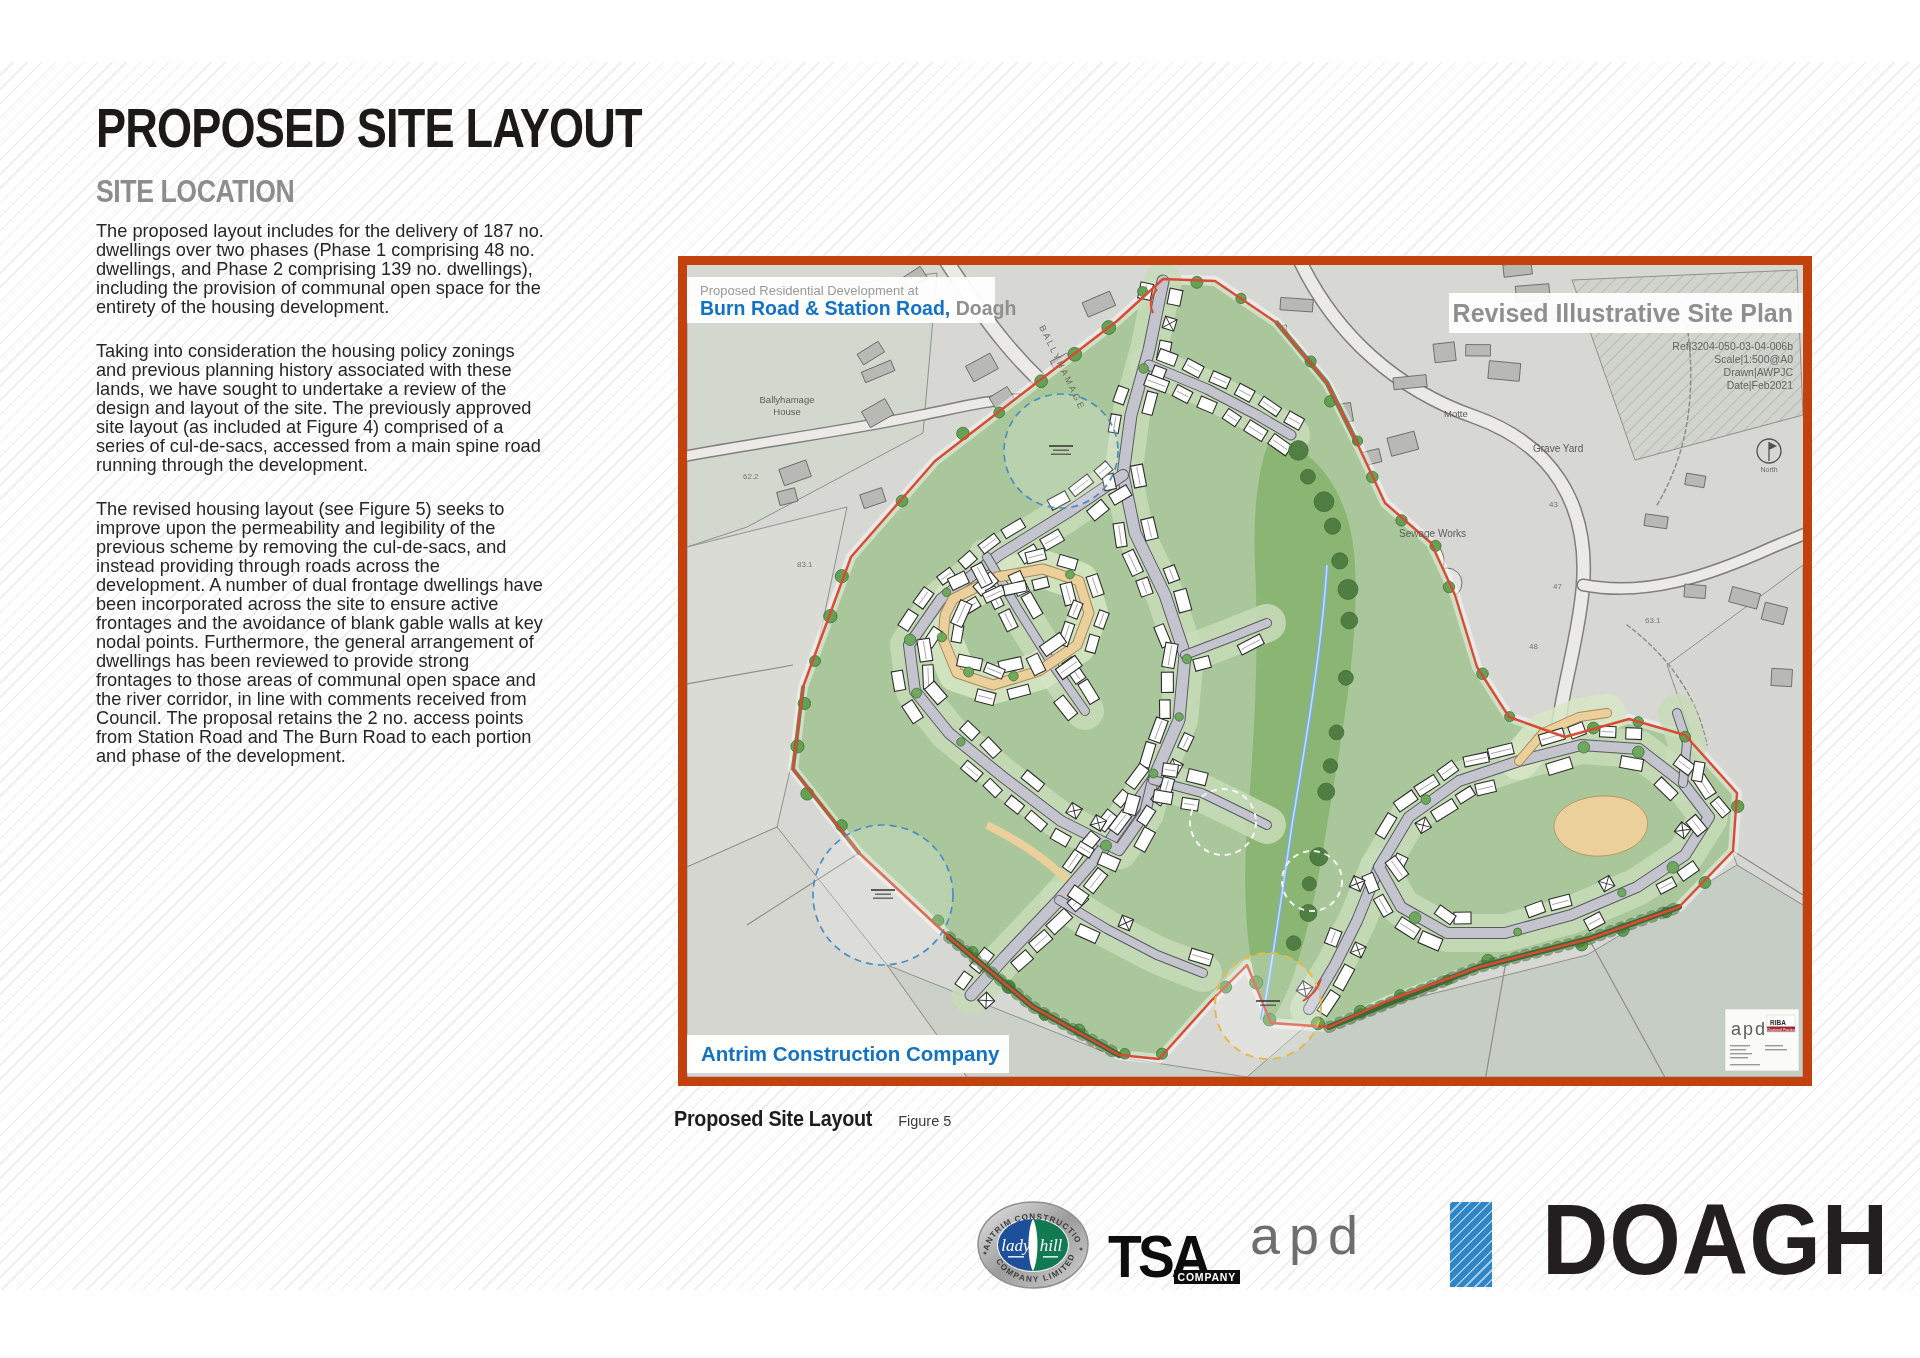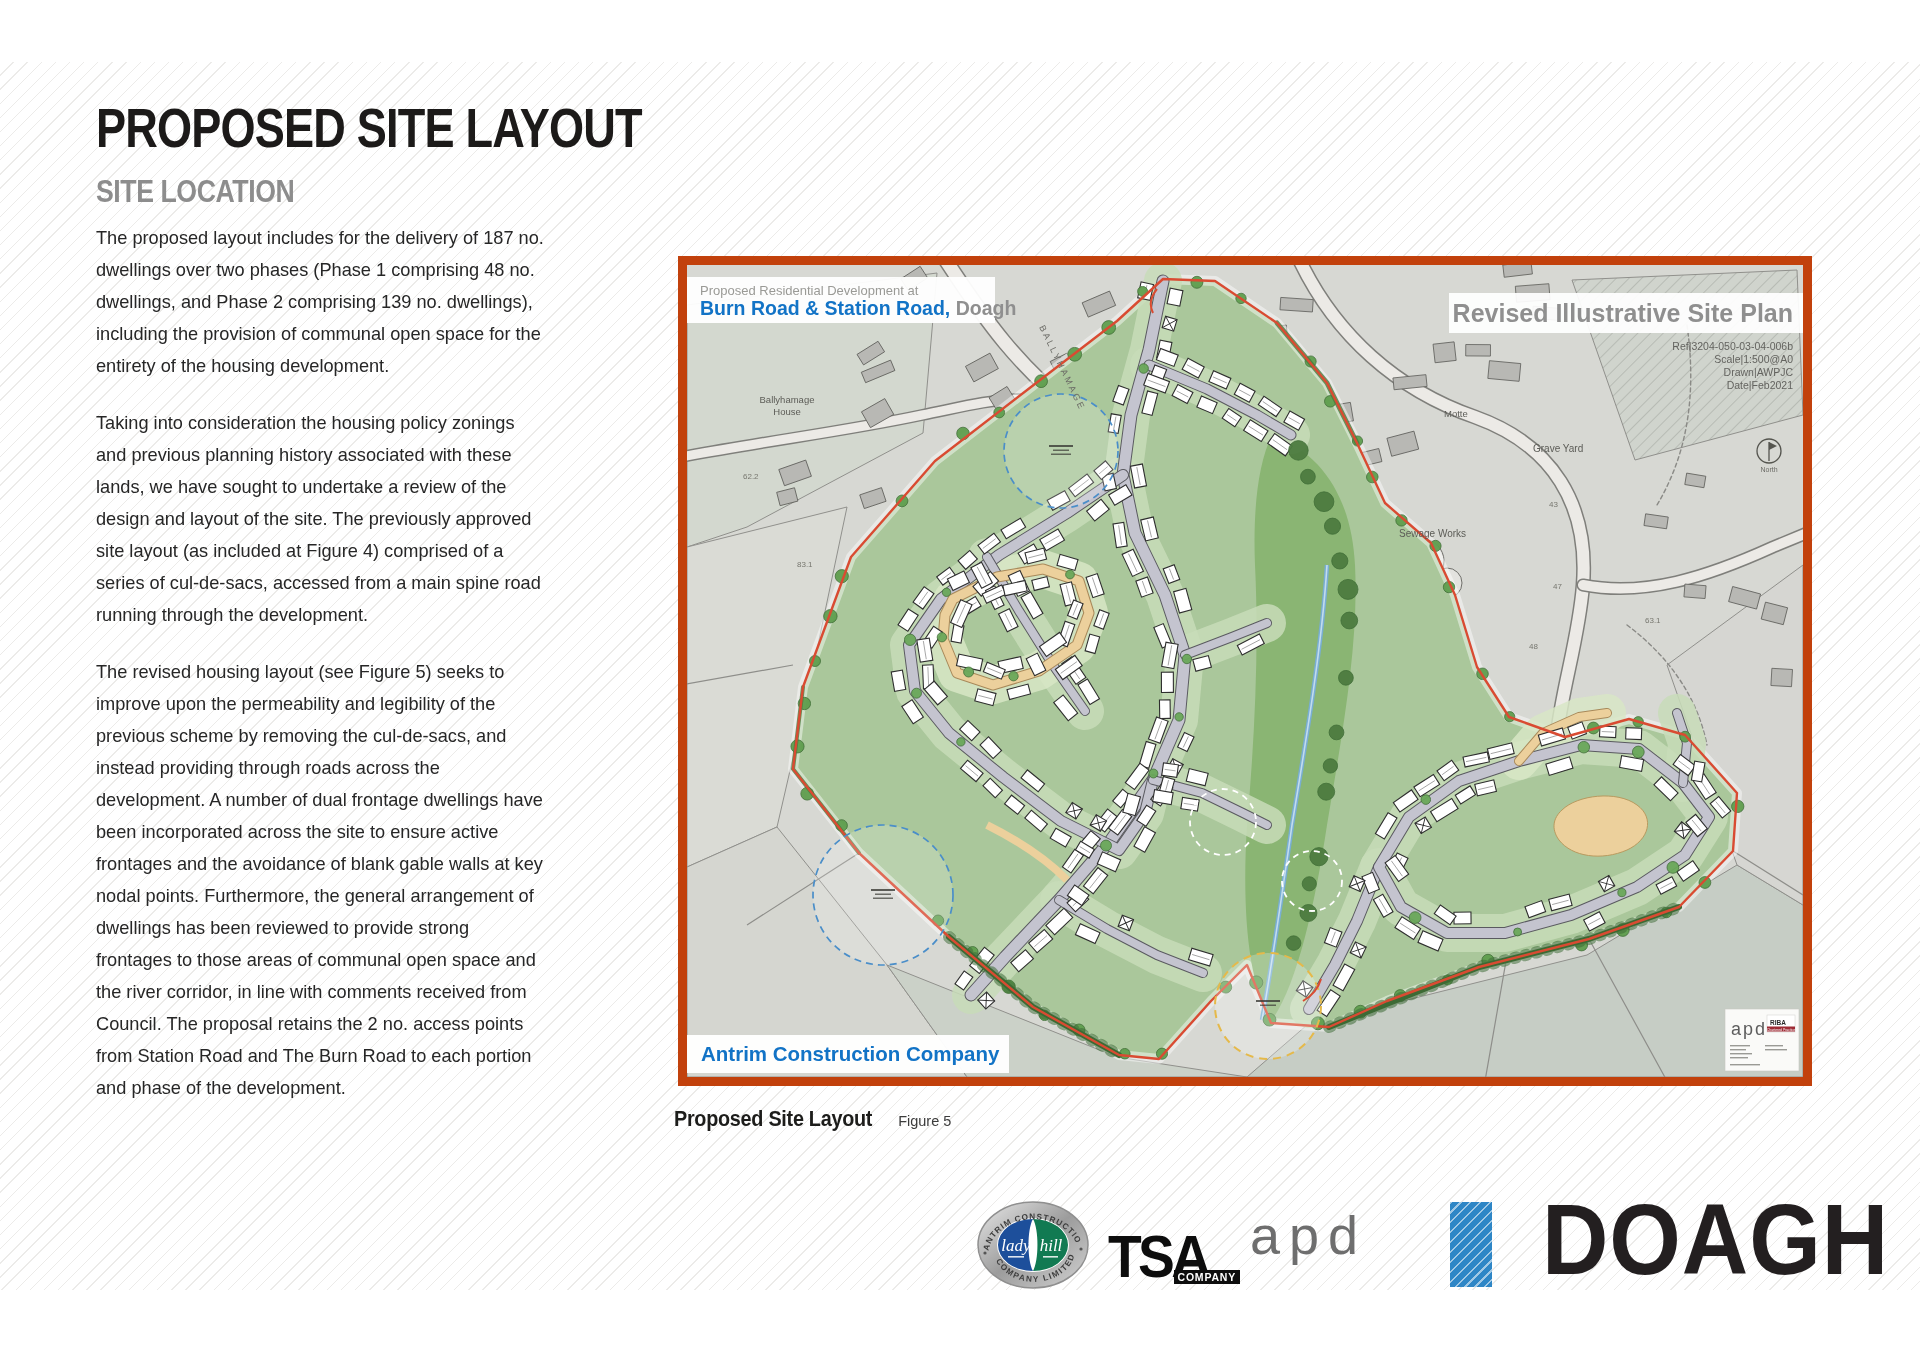--- a/index.html
+++ b/index.html
@@ -14,21 +14,21 @@
   }
   .left-col{position:absolute;left:96px;top:96px;width:452px;z-index:2;}
   .page-title{
     font-size:55px;font-weight:800;color:#1c1a19;letter-spacing:-1px;
     transform:scaleX(.82);transform-origin:left top;white-space:nowrap;margin:0 0 14px 0;
   }
   .page-subtitle{
     font-size:31px;font-weight:700;color:#8d8d8d;letter-spacing:-.5px;
     transform:scaleX(.86);transform-origin:left top;white-space:nowrap;margin:0 0 12px 0;
   }
-  .body-copy p{font-size:18.2px;line-height:32px;color:#262626;margin:0 0 25px 0;}
+  .body-copy p{font-size:18.2px;line-height:19px;color:#262626;margin:0 0 25px 0;}
   .plan-frame{
     position:absolute;left:678px;top:256px;width:1116px;height:812px;
     border:9px solid #c2410c;background:#d7d8d3;z-index:2;
   }
   .plan-frame svg{display:block;}
   .fig-caption{position:absolute;left:674px;top:1106px;z-index:2;white-space:nowrap;}
   .fig-caption .cap-bold{font-size:22px;font-weight:800;color:#1d1d1b;letter-spacing:-.3px;display:inline-block;transform:scaleX(.9);transform-origin:left bottom;}
   .fig-caption .cap-label{font-size:14.5px;color:#3c3c3c;margin-left:4px;text-align:center;}
   .logo-row{position:absolute;left:0;top:1190px;width:1920px;height:150px;z-index:2;}
   .acc-logo{position:absolute;left:977px;top:11px;}

